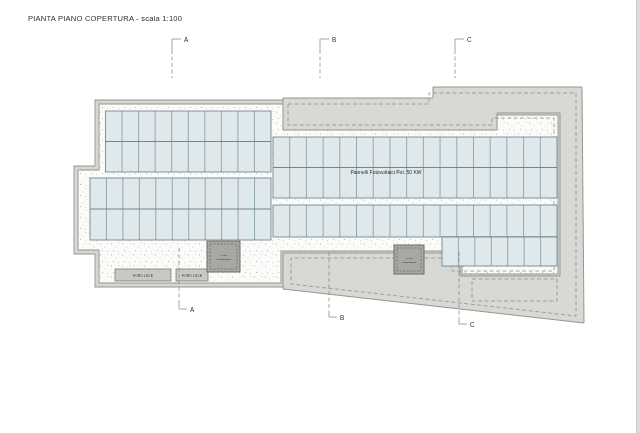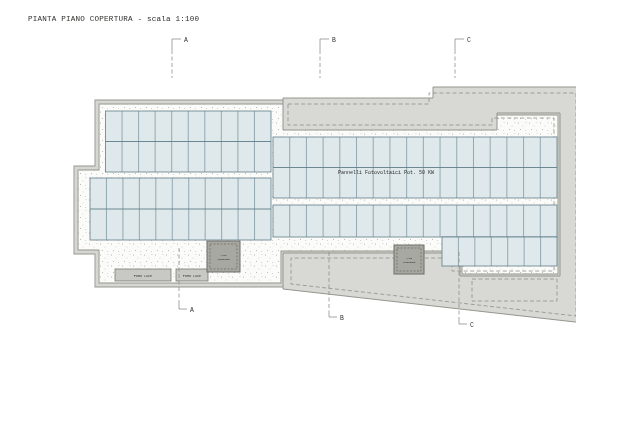--- a/index.html
+++ b/index.html
@@ -1,18 +1,18 @@
 <!DOCTYPE html>
 <html><head>
 <meta charset="utf-8">
 <style>
   html,body{margin:0;padding:0;background:#ffffff;}
   #stage{
-    position:relative;width:576px;height:433px;background:#ffffff;overflow:hidden;
-    font-family:Liberation Mono, monospace;
+    position:relative;width:640px;height:433px;background:#ffffff;overflow:hidden;
+    font-family:Liberation Sans, sans-serif;
   }
   svg{position:absolute;left:0;top:0;}
   text{fill:#2e2e2c;}
   .title-text{font-size:7.6px;letter-spacing:.2px;}
   .section-label{font-size:6.4px;}
   .panel-label{font-size:5px;}
   .foro-label{font-size:3.4px;fill:#3a3a38;}
   .shaft-label{font-size:2.4px;fill:#2f2f2d;}
 </style>
 </head>

